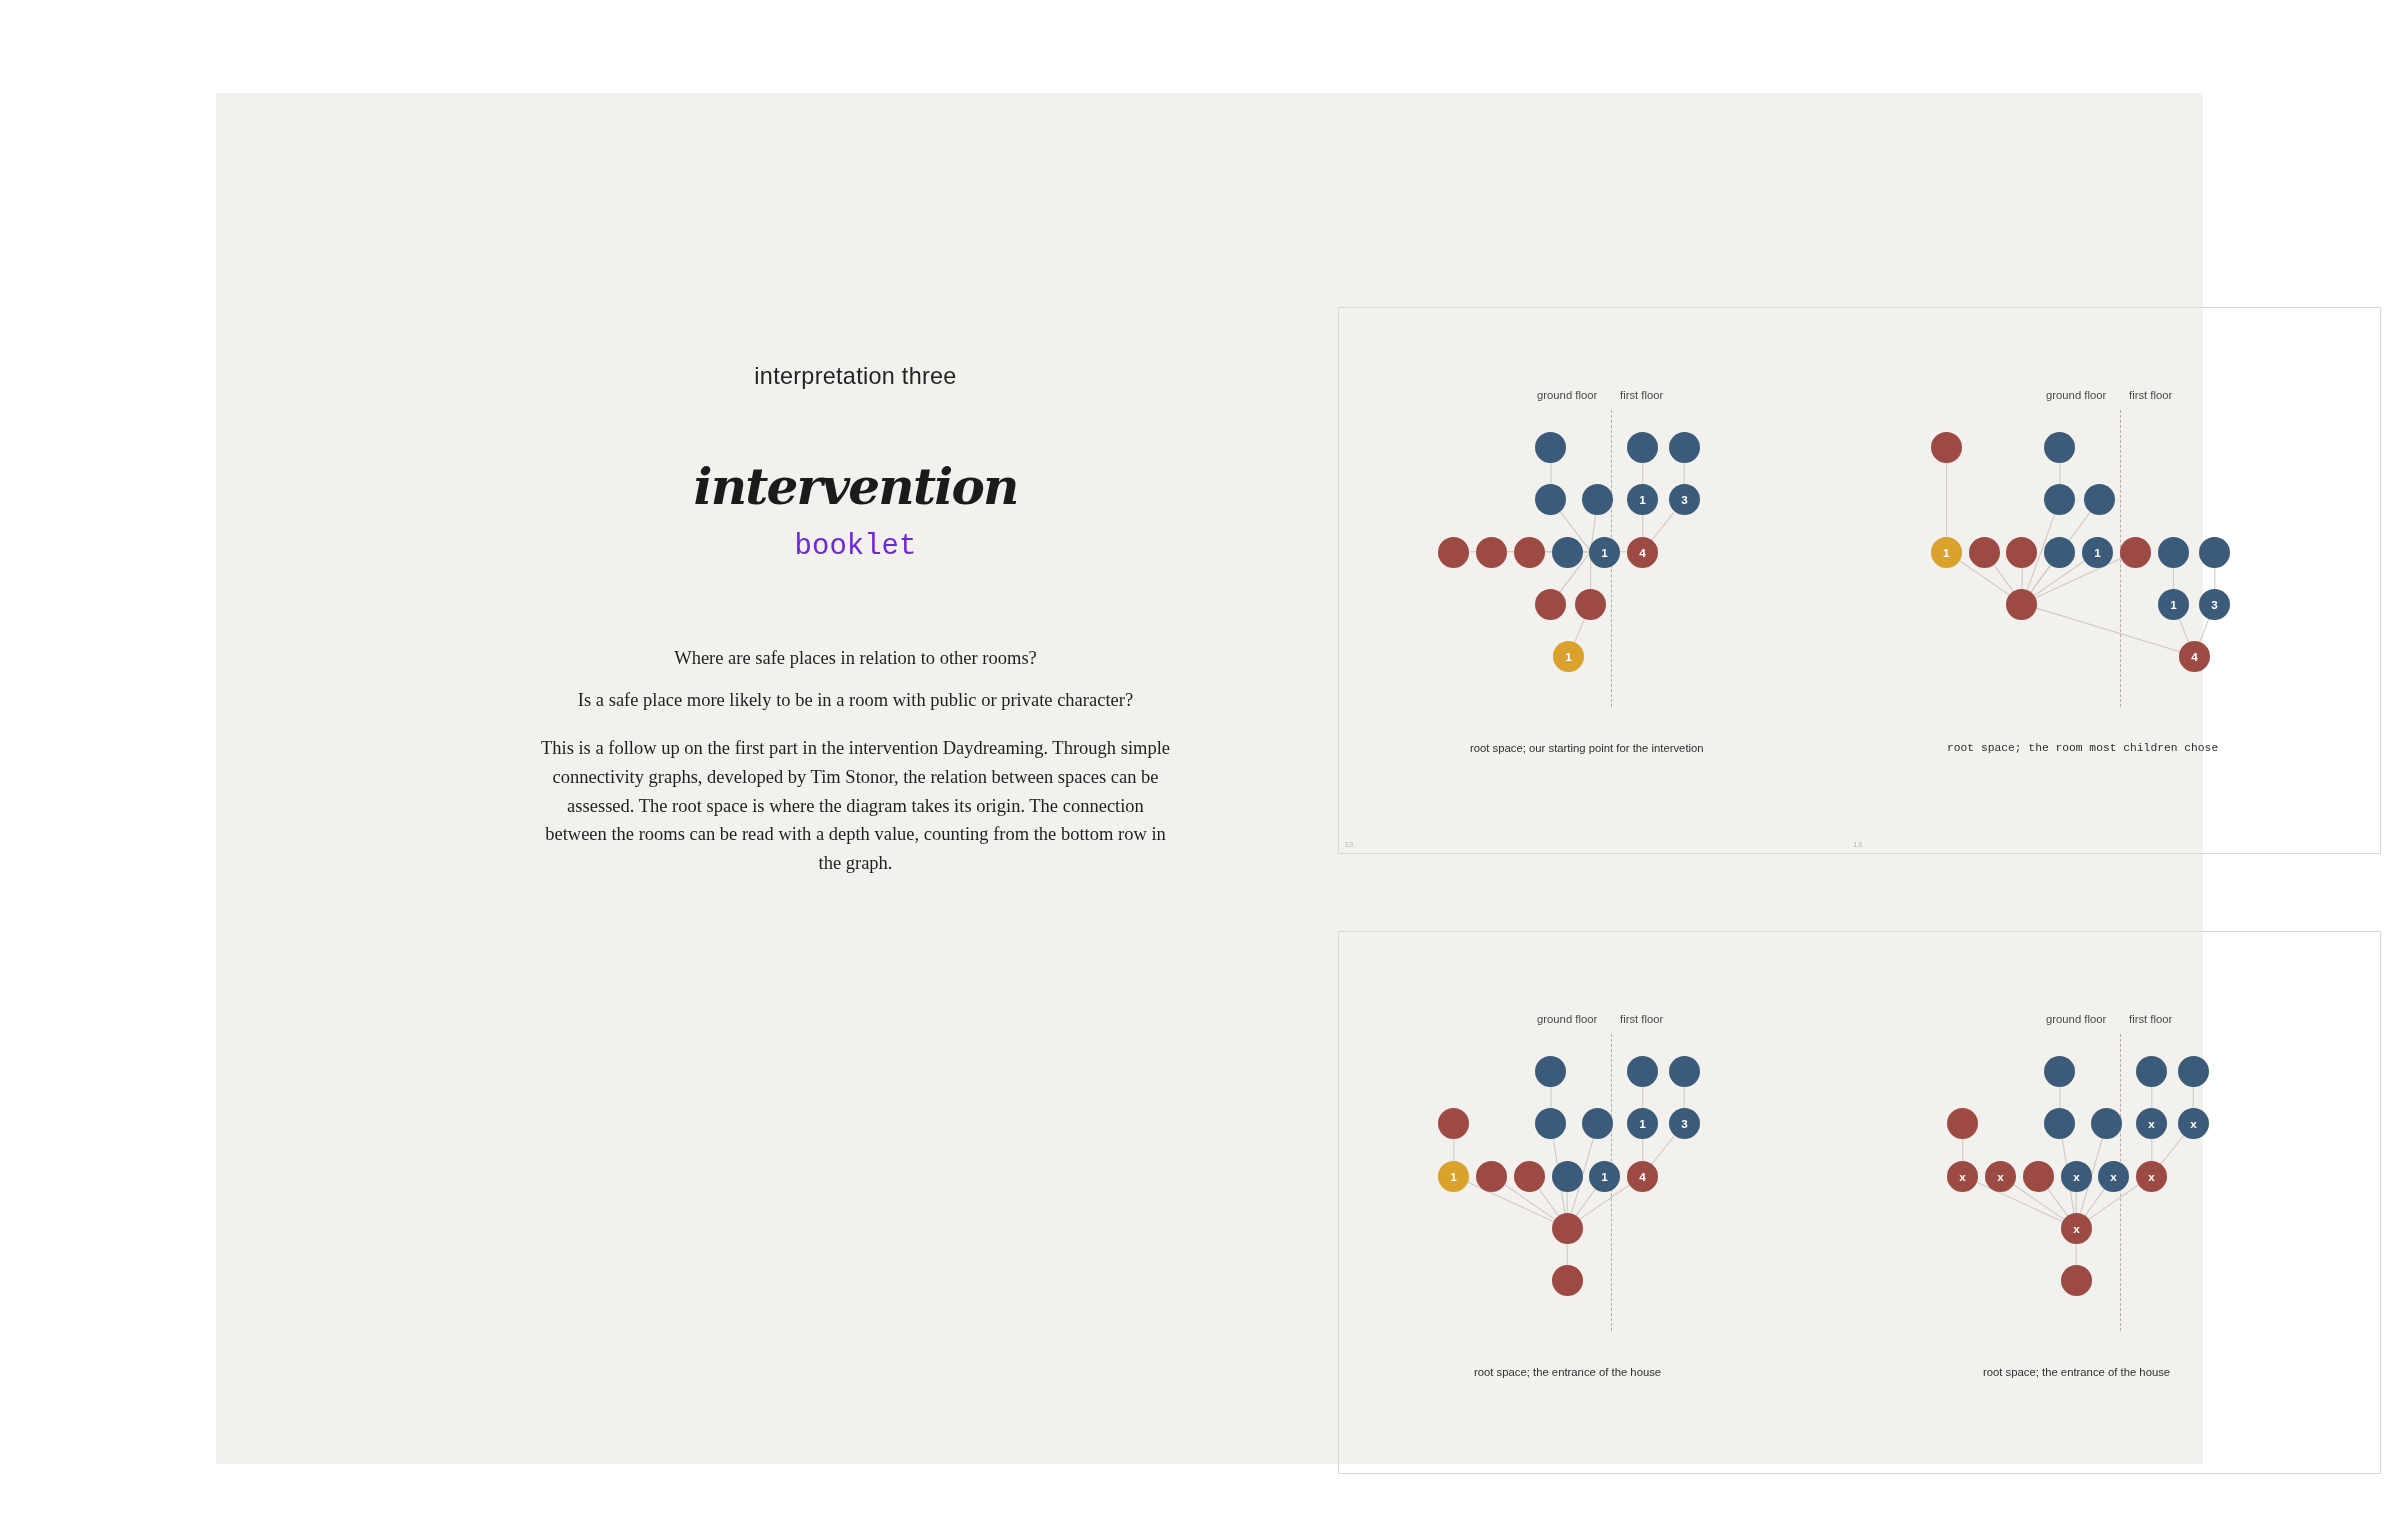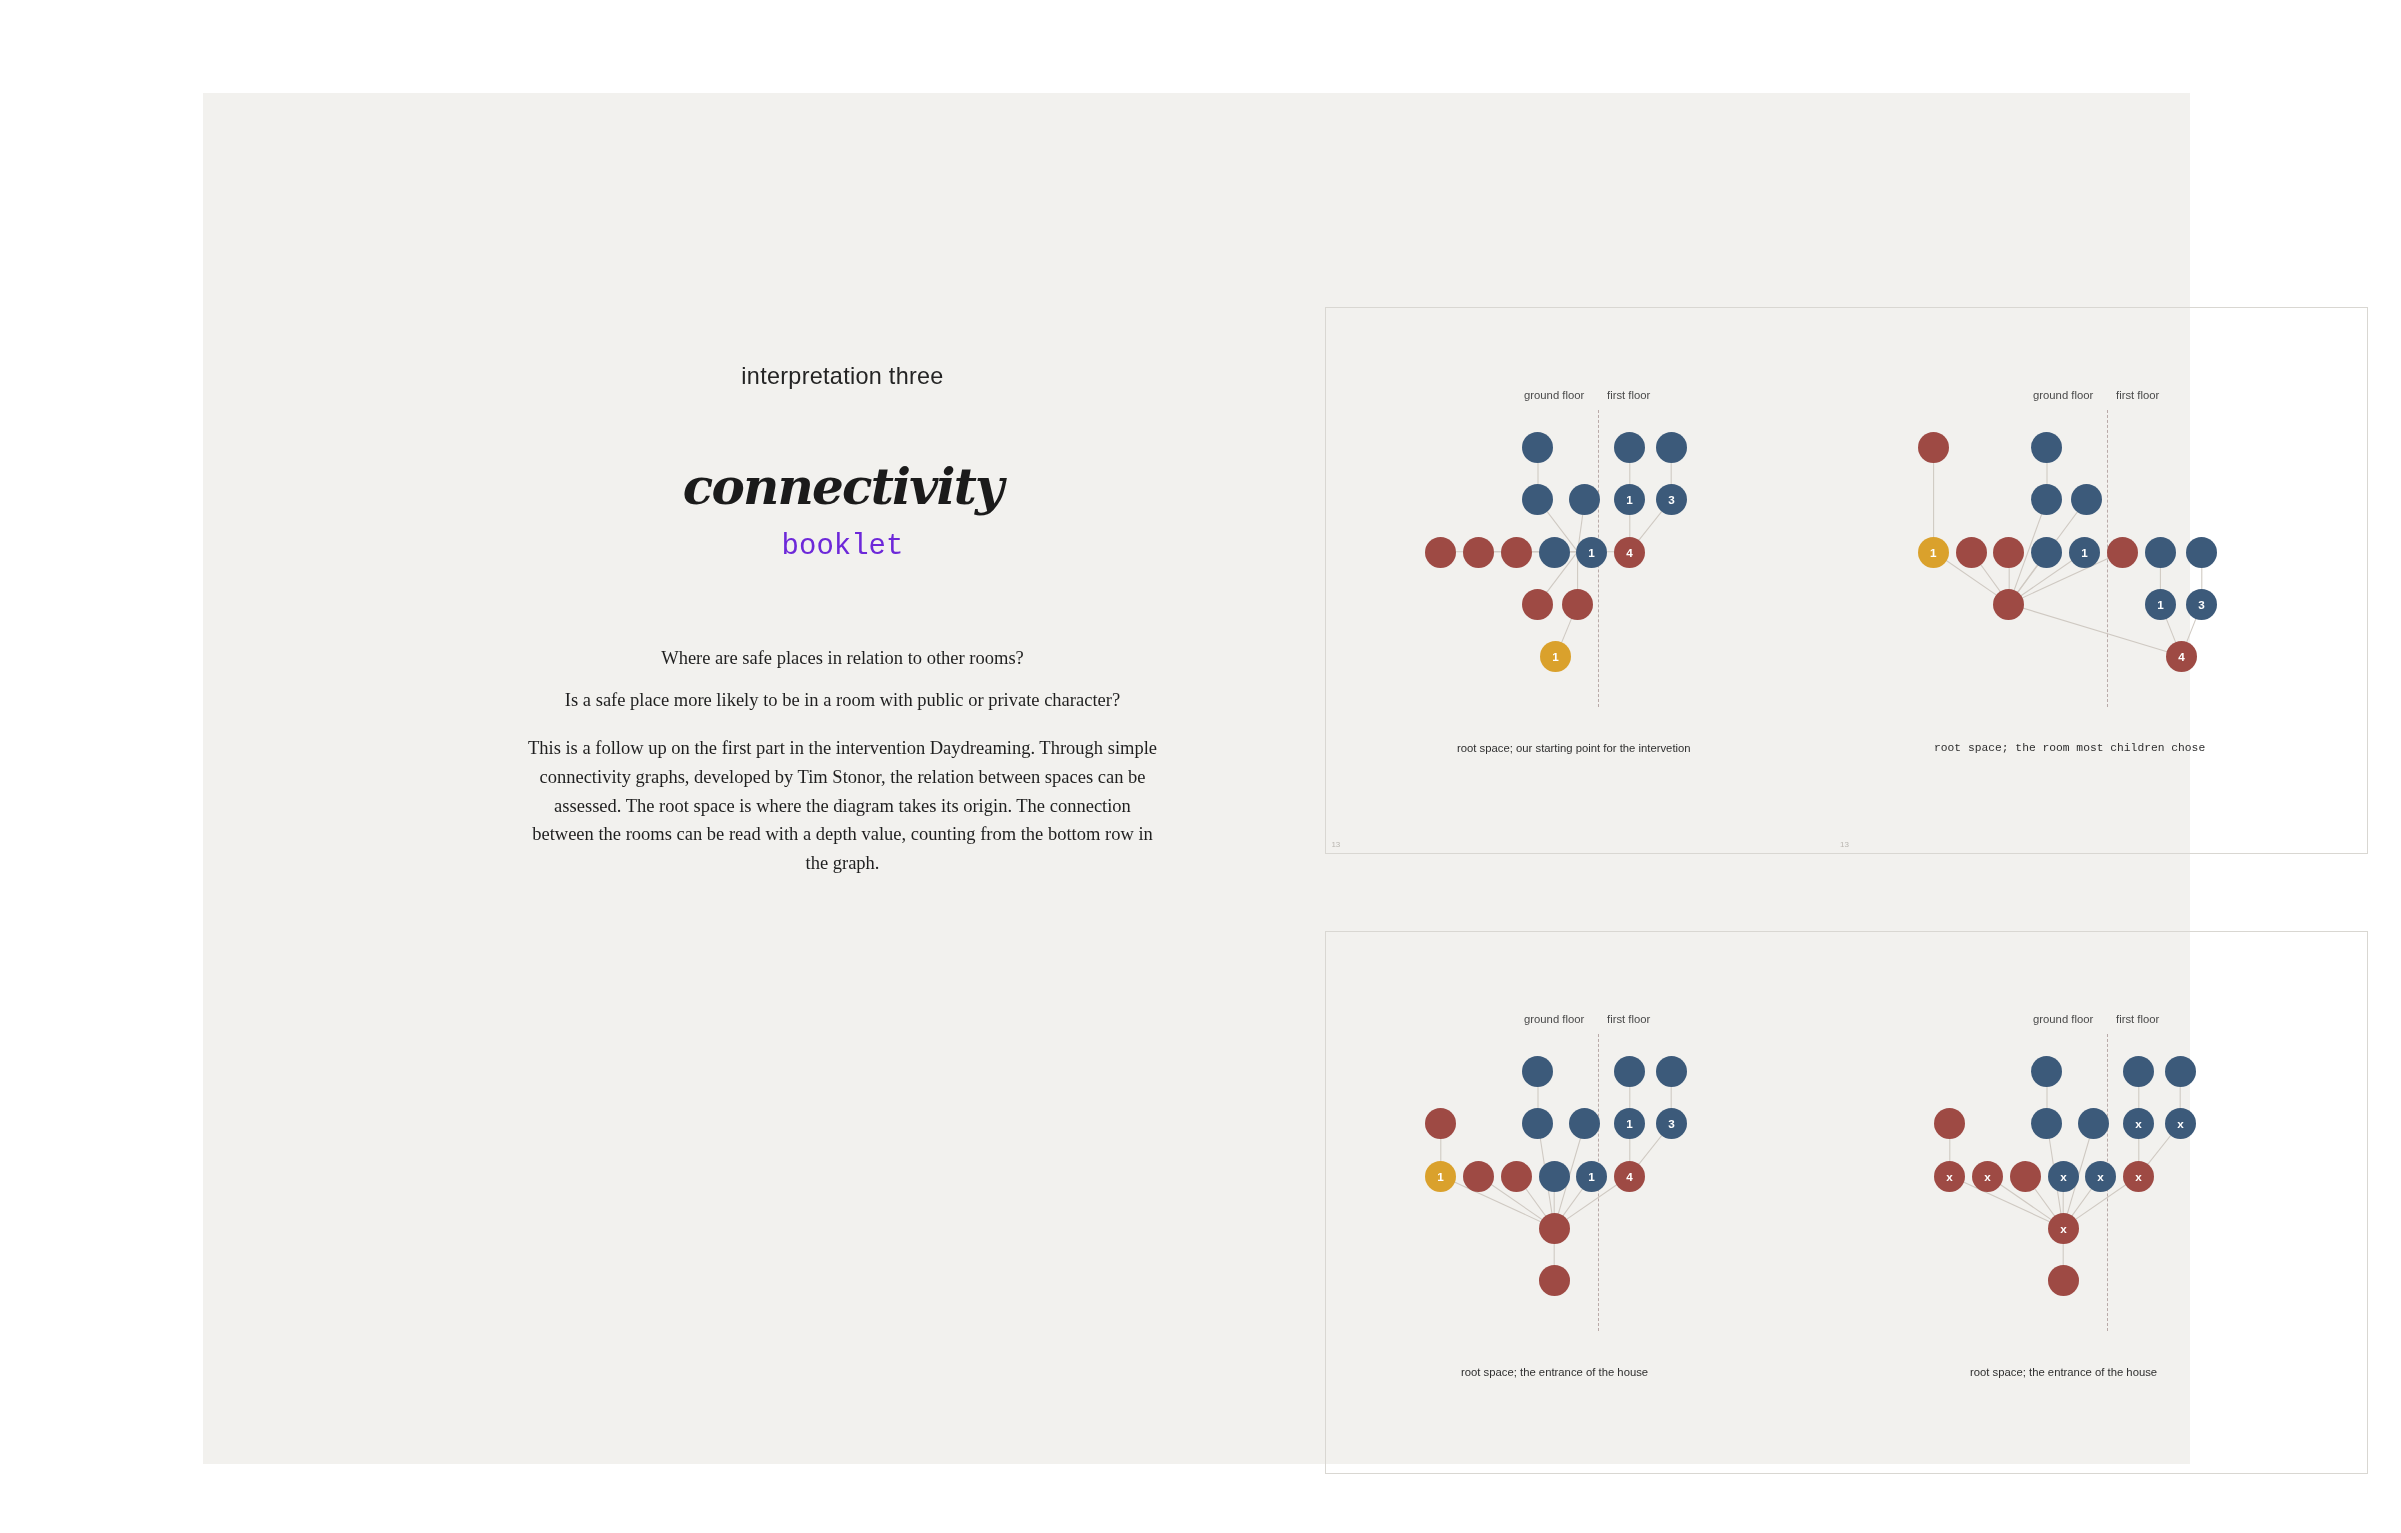--- a/index.html
+++ b/index.html
@@ -8,21 +8,21 @@
     background: #ffffff;
   }
   body {
     width: 2401px;
     height: 1534px;
     font-family: "Liberation Sans", sans-serif;
     overflow: hidden;
   }
   .page {
     position: absolute;
-    left: 203px;
+    left: 216px;
     top: 93px;
     width: 1987px;
     height: 1371px;
     background: #f2f1ee;
   }
   
   .left-col {
     position: absolute;
     left: 315px;
     top: 270px;
@@ -125,21 +125,21 @@
   }
   svg.edges line { stroke: #cfc9c2; stroke-width: 1.2; }
 </style>
 </head>
 <body>
 
 <div class="page">
 
   <div class="left-col">
     <div class="interp-label">interpretation three</div>
-    <div class="title">connectivity</div>
+    <div class="title">intervention</div>
     <div class="subtitle">booklet</div>
     <div class="qblock">
       <p>Where are safe places in relation to other rooms?</p>
       <p class="narrow">Is a safe place more likely to be in a room with public or private character?</p>
       <p class="body narrow">This is a follow up on the first part in the intervention Daydreaming. Through simple connectivity graphs, developed by Tim Stonor, the relation between spaces can be assessed. The root space is where the diagram takes its origin. The connection between the rooms can be read with a depth value, counting from the bottom row in the graph.</p>
     </div>
   </div>
 
   <div class="panel" id="panel-top">
     <div class="corner-mark" style="left:5.4px; bottom:3.6px;">13</div>

